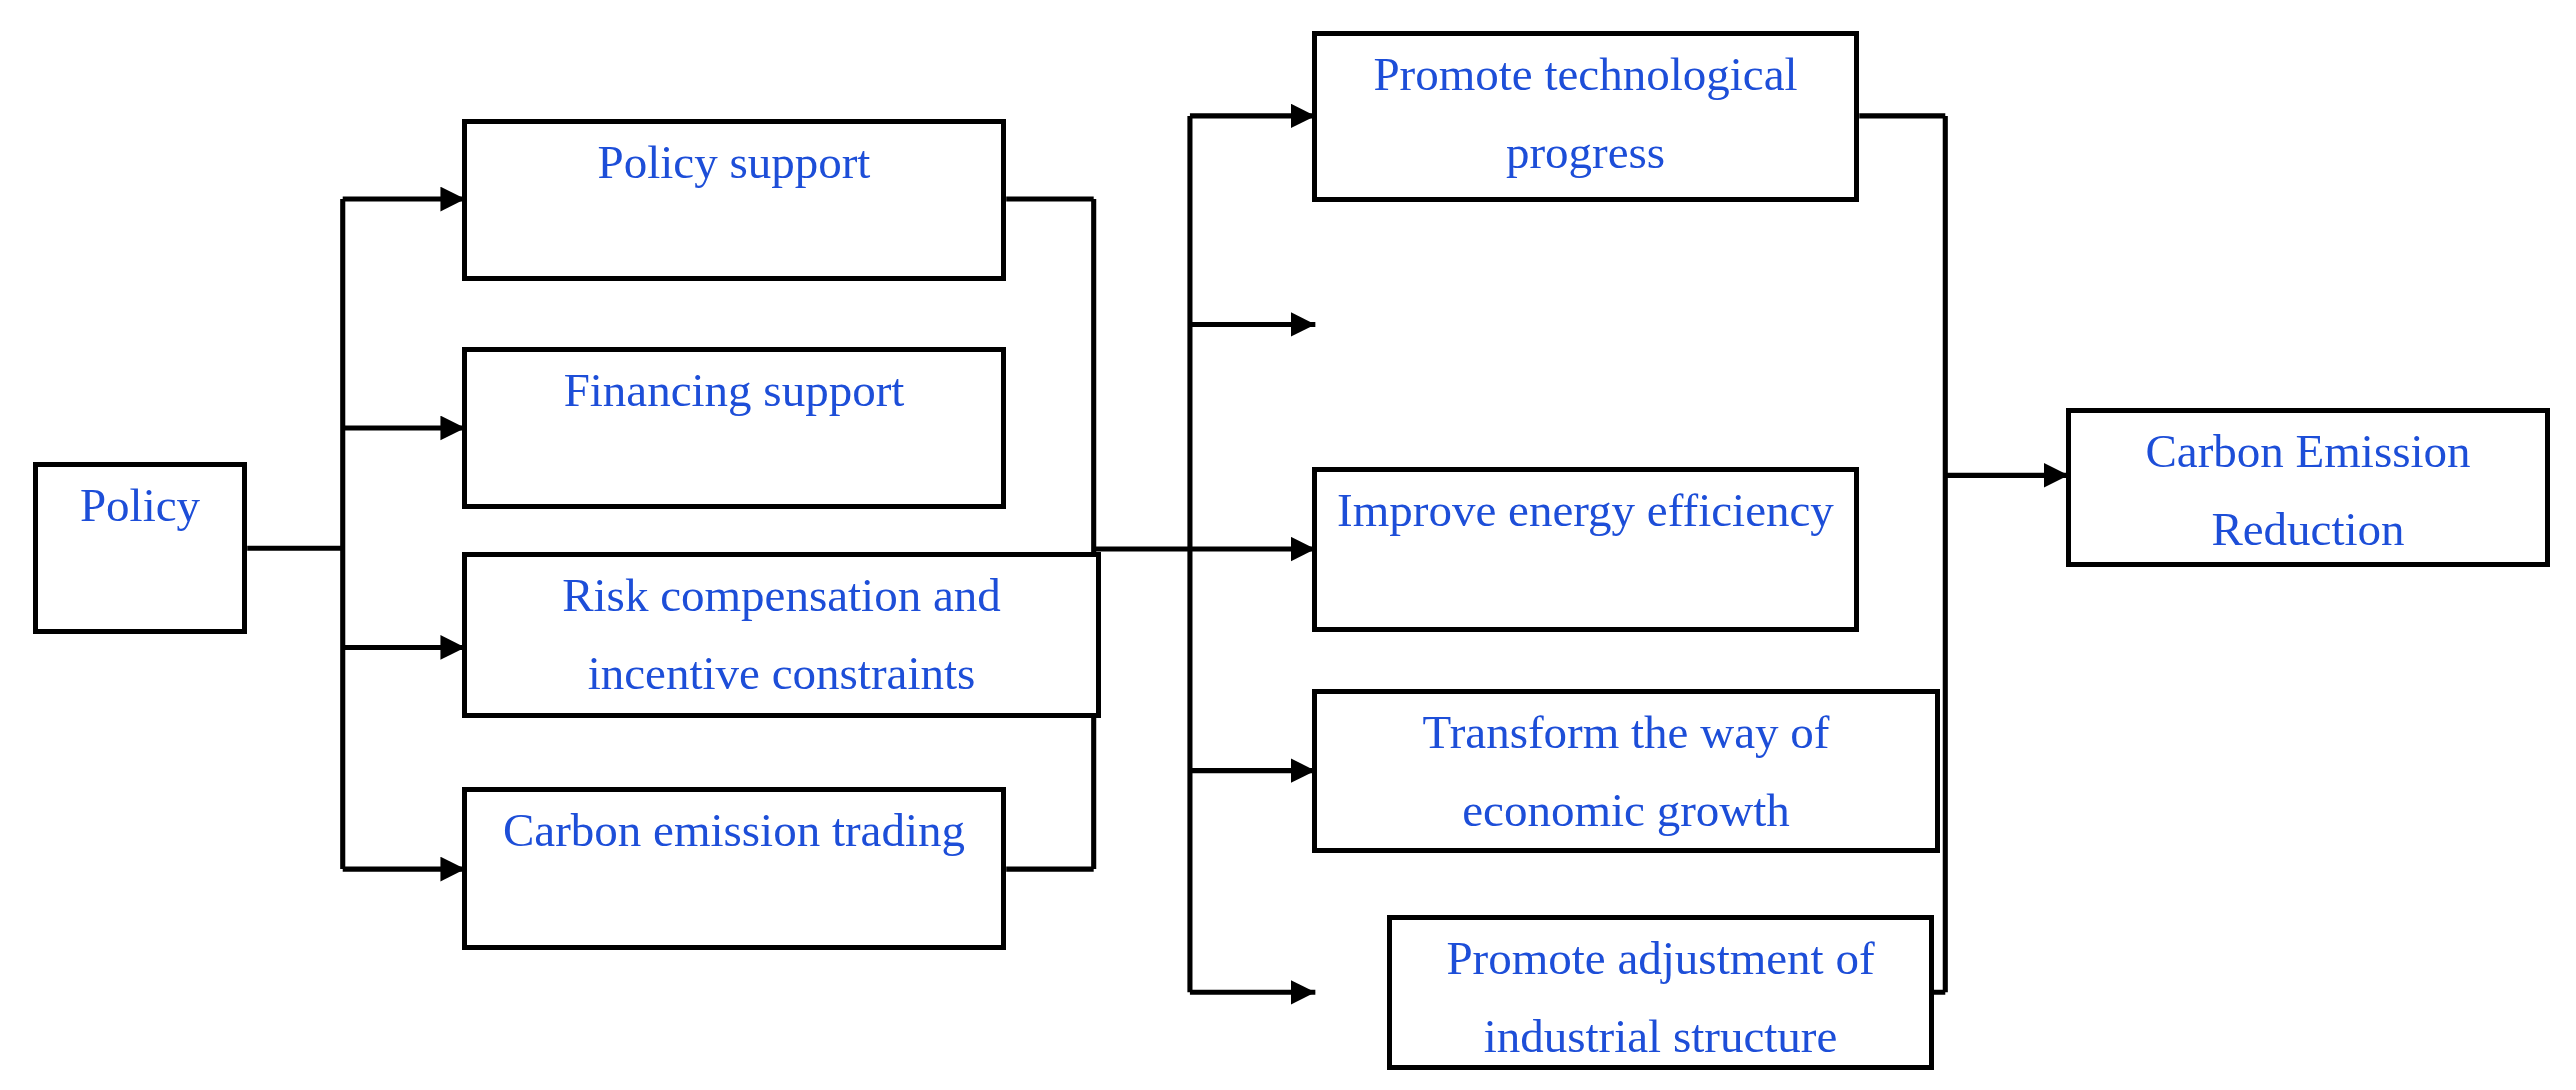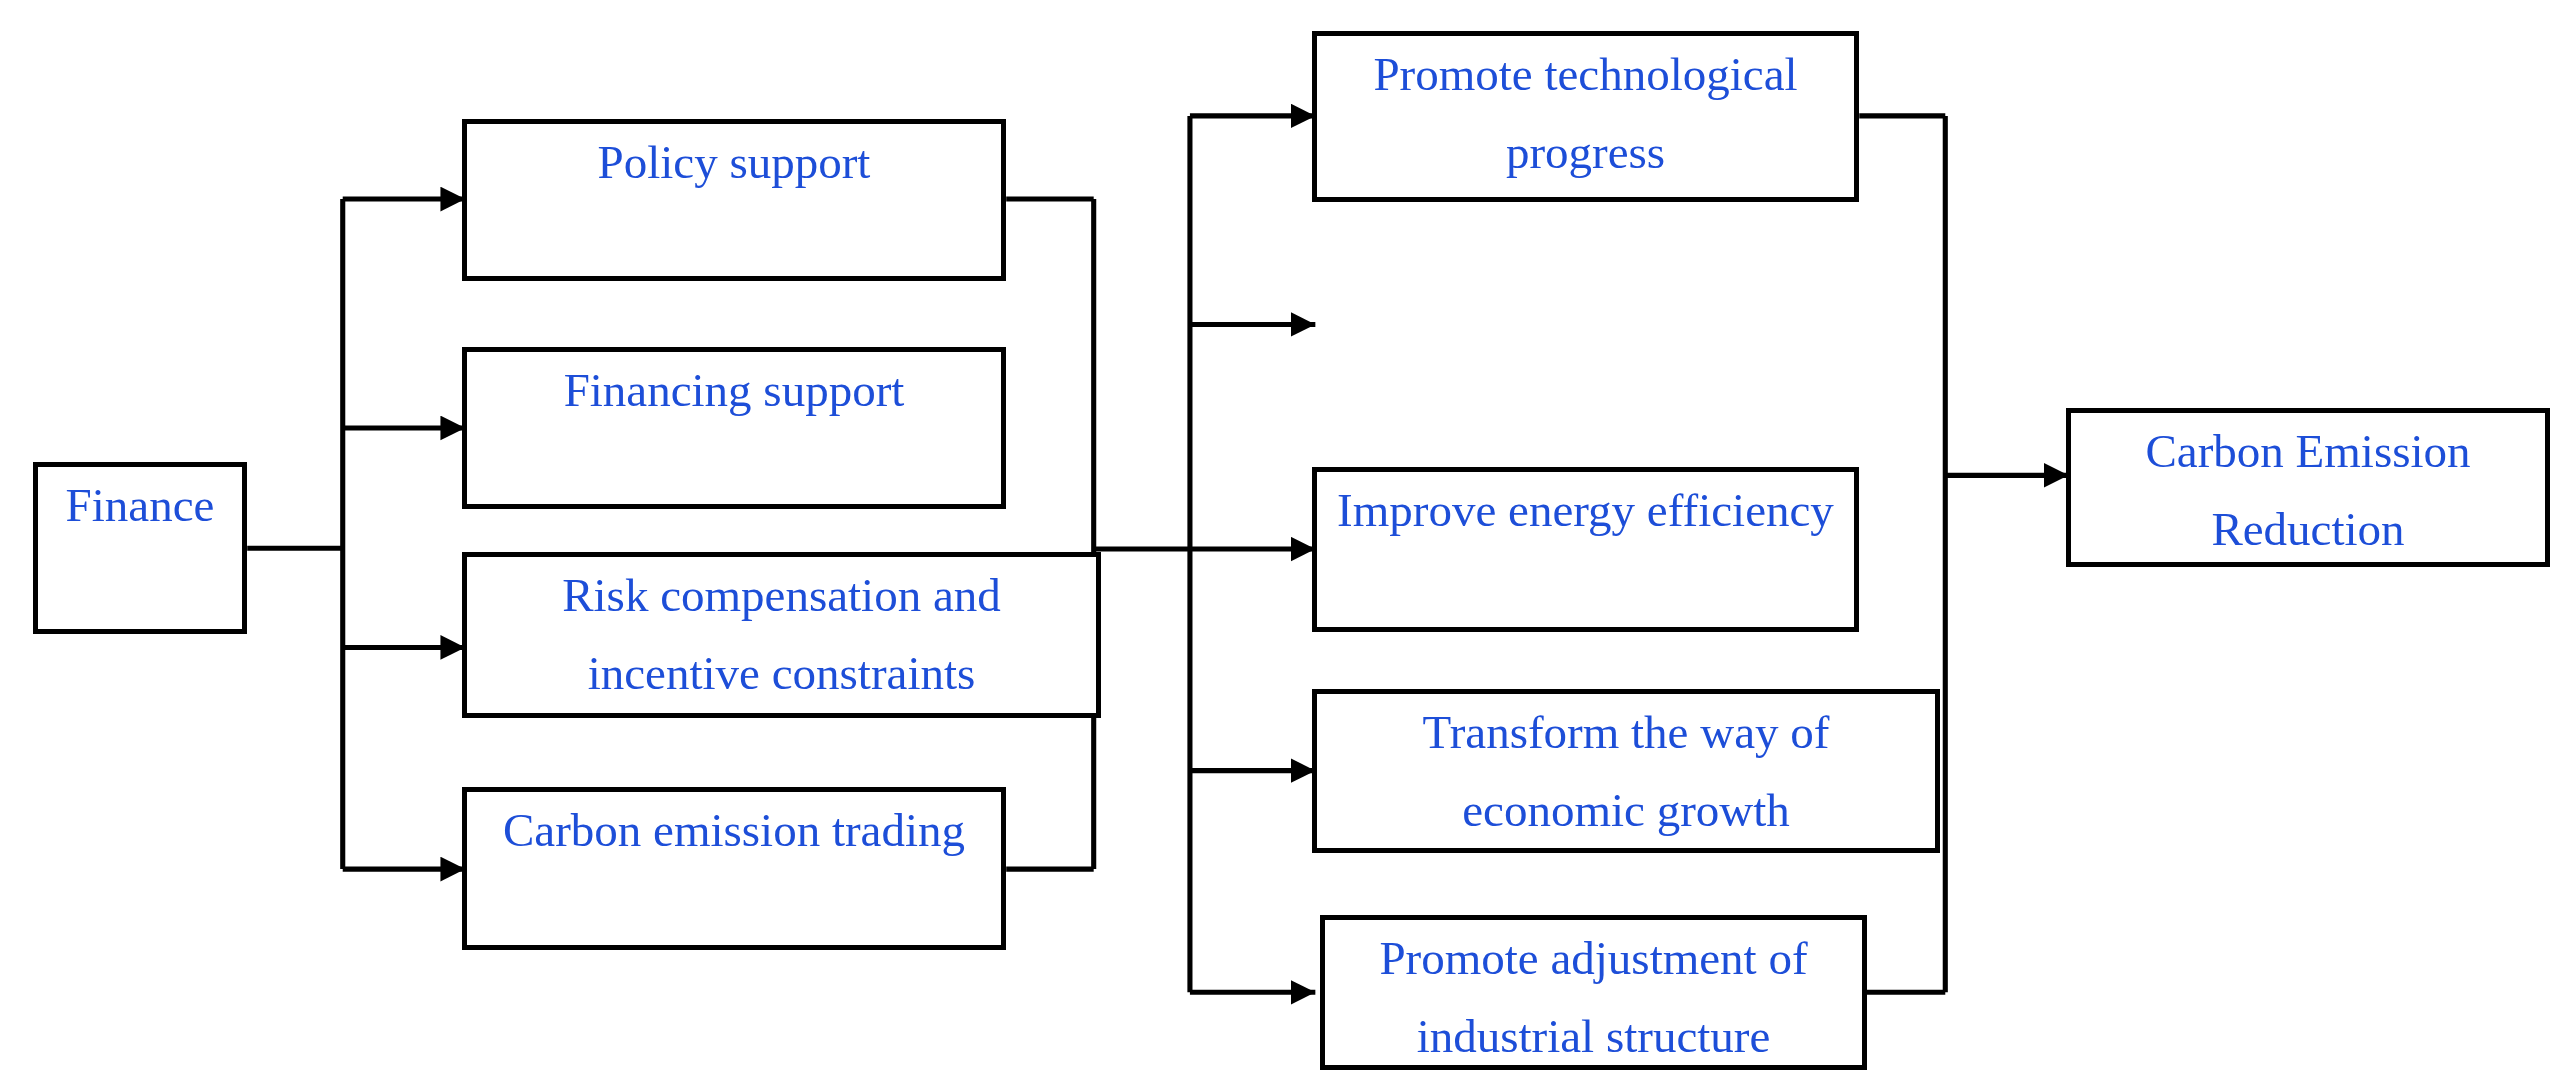--- a/index.html
+++ b/index.html
@@ -42,21 +42,21 @@
   }
   .b-finance   { left: 33px;   top: 462px;  width: 214px; height: 172px; }
   .b-policy    { left: 462px;  top: 119px;  width: 544px; height: 162px; }
   .b-financing { left: 462px;  top: 347px;  width: 544px; height: 162px; }
   .b-risk      { left: 462px;  top: 552px;  width: 639px; height: 166px; }
   .b-trading   { left: 462px;  top: 787px; width: 544px; height: 163px; }
   .b-e1        { left: 1312px; top: 31px;   width: 547px; height: 171px; }
   .b-e2        { left: 1312px; top: 241px;  width: 547px; height: 168px; }
   .b-e3        { left: 1312px; top: 467px;  width: 547px; height: 165px; }
   .b-e4        { left: 1312px; top: 689px;  width: 628px; height: 164px; }
-  .b-e5        { left: 1320px; top: 915px; width: 547px; height: 155px; }
+  .b-e5        { left: 1387px; top: 915px; width: 547px; height: 155px; }
   .b-outcome   { left: 2066px; top: 402px;  width: 484px; height: 159px; margin-top: 6px; }
 </style>
 </head>
 <body>
 
 <div id="canvas">
 
   <svg id="connectors" viewBox="0 0 3533 1495" xmlns="http://www.w3.org/2000/svg">
     <defs>
       <marker id="arrow" markerWidth="40" markerHeight="40" refX="34" refY="17" orient="auto" markerUnits="userSpaceOnUse">
@@ -82,21 +82,21 @@
     <path d="M1632,1057 H1804" marker-end="url(#arrow)"></path>
     <path d="M1632,1361 H1804" marker-end="url(#arrow)"></path>
 
     <path d="M2550,159 H2668"></path>
     <path d="M2550,1361 H2668"></path>
     <path d="M2668,159 V1361"></path>
     <path d="M2668,652 H2837" marker-end="url(#arrow)"></path>
   </svg>
 
   <div class="box b-finance">
-    <span>Finance</span>
+    <span>Policy</span>
   </div>
 
   <div class="box b-policy">
     <span>Policy support</span>
   </div>
   <div class="box b-financing">
     <span>Financing support</span>
   </div>
   <div class="box b-risk">
     <span>Risk compensation and incentive constraints</span>

